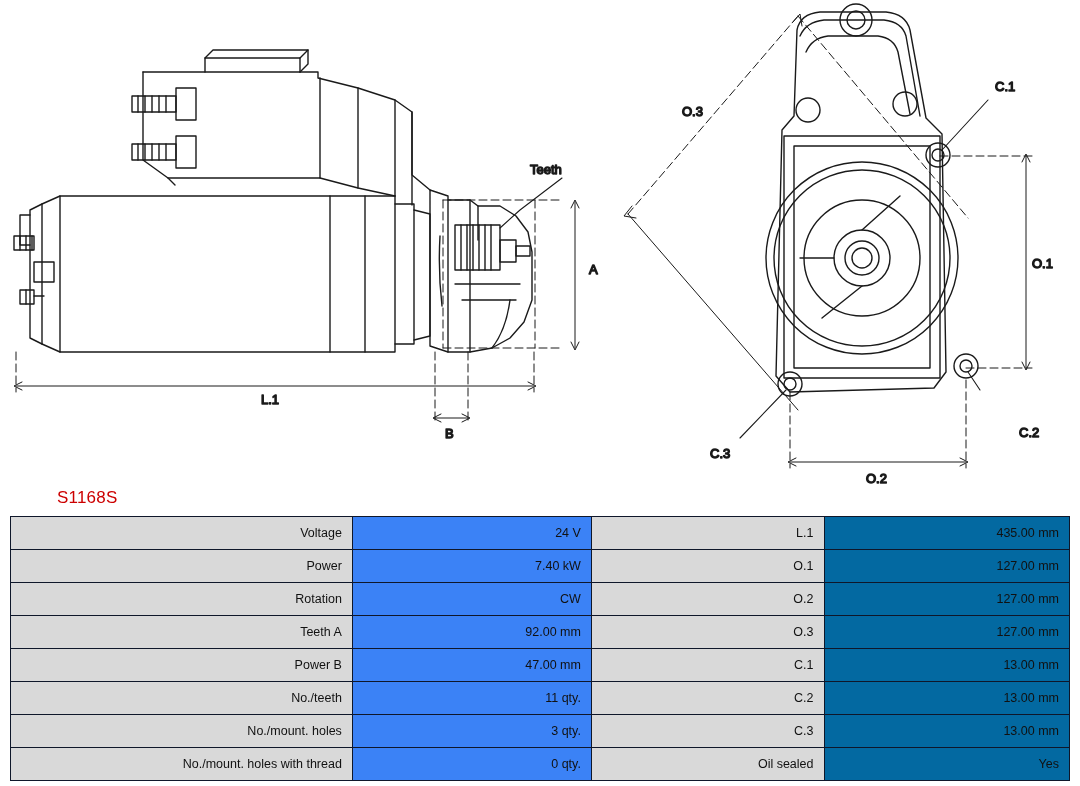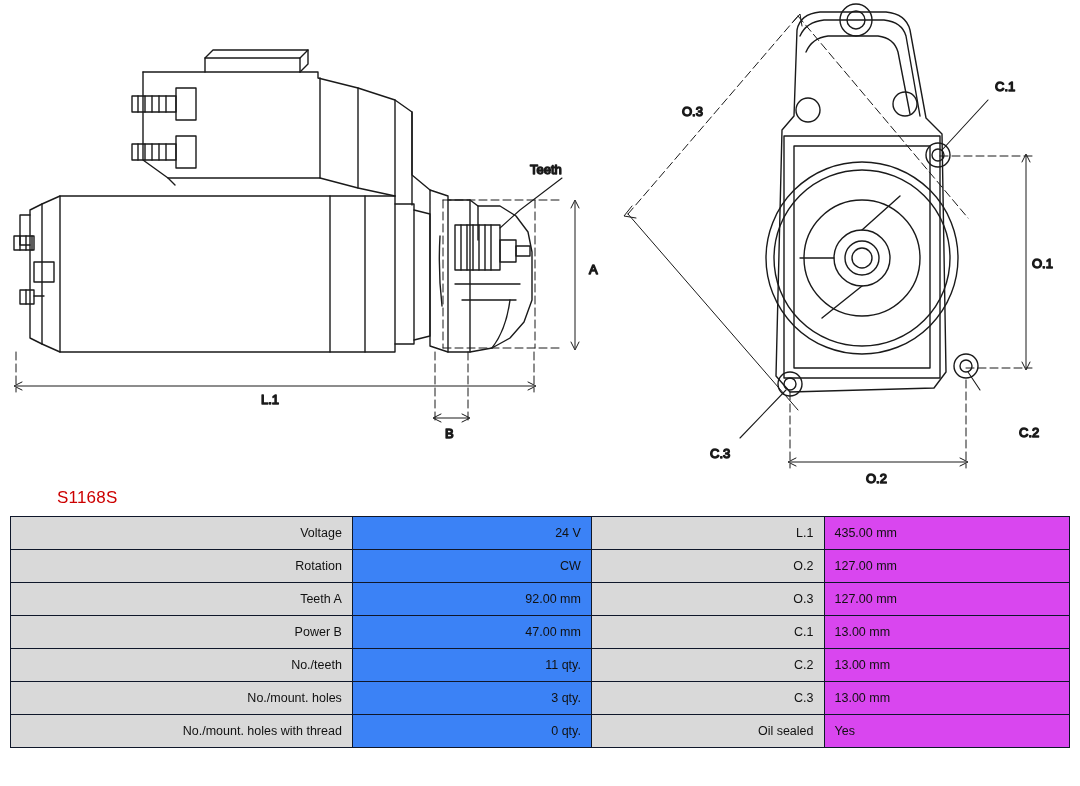--- a/index.html
+++ b/index.html
@@ -49,21 +49,22 @@
     width:165px;
     color:#111;
   }
   td.lbl2{
     background:#d9d9d9;
     text-align:right;
     width:160px;
     color:#111;
   }
   td.val2{
-    background:#d946ef;
+    background:#0369a1;
+    text-align:right;
     width:170px;
     color:#111;
   }
   .dim-text{font-family:"Liberation Sans", sans-serif;font-size:13px;fill:#000;}
   .lbl-text{font-family:"Liberation Sans", sans-serif;font-size:13px;fill:#000;}
 </style>
 </head>
 <body>
 
 <div class="drawing">
@@ -226,20 +227,26 @@
 
 <table class="specs">
   <tbody>
     <tr>
       <td class="lbl">Voltage</td>
       <td class="val">24 V</td>
       <td class="lbl2">L.1</td>
       <td class="val2">435.00 mm</td>
     </tr>
     <tr>
+      <td class="lbl">Power</td>
+      <td class="val">7.40 kW</td>
+      <td class="lbl2">O.1</td>
+      <td class="val2">127.00 mm</td>
+    </tr>
+    <tr>
       <td class="lbl">Rotation</td>
       <td class="val">CW</td>
       <td class="lbl2">O.2</td>
       <td class="val2">127.00 mm</td>
     </tr>
     <tr>
       <td class="lbl">Teeth A</td>
       <td class="val">92.00 mm</td>
       <td class="lbl2">O.3</td>
       <td class="val2">127.00 mm</td>

